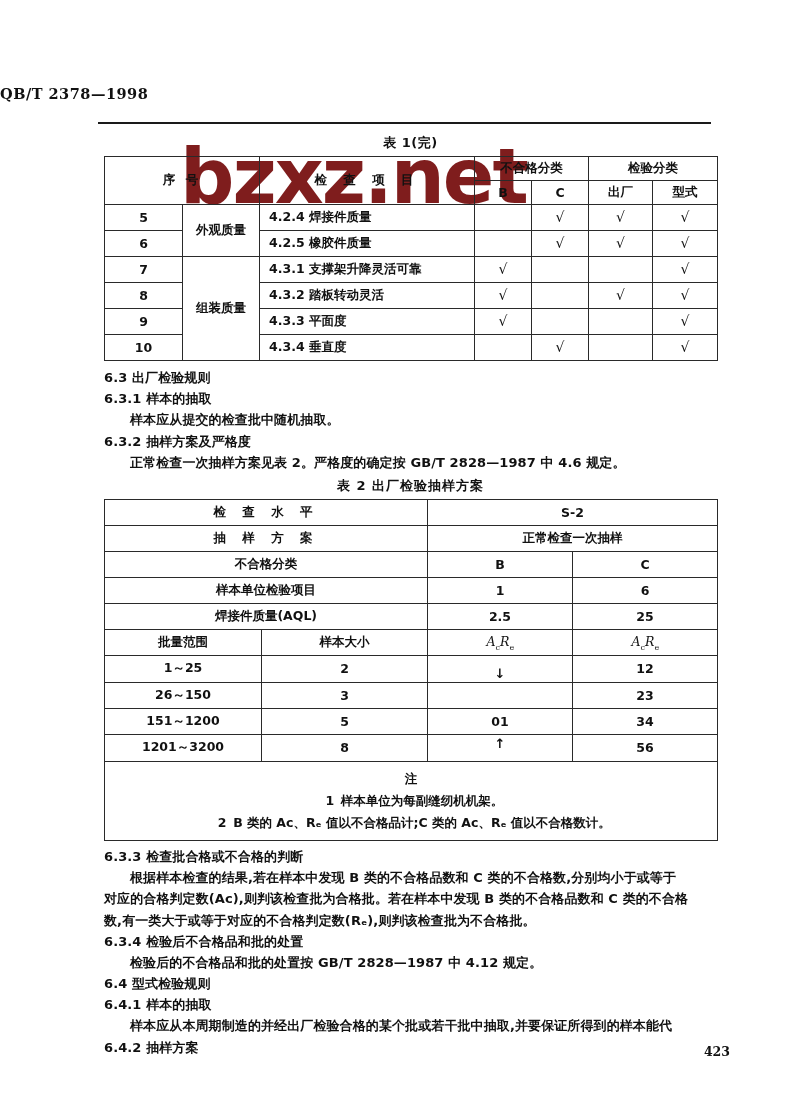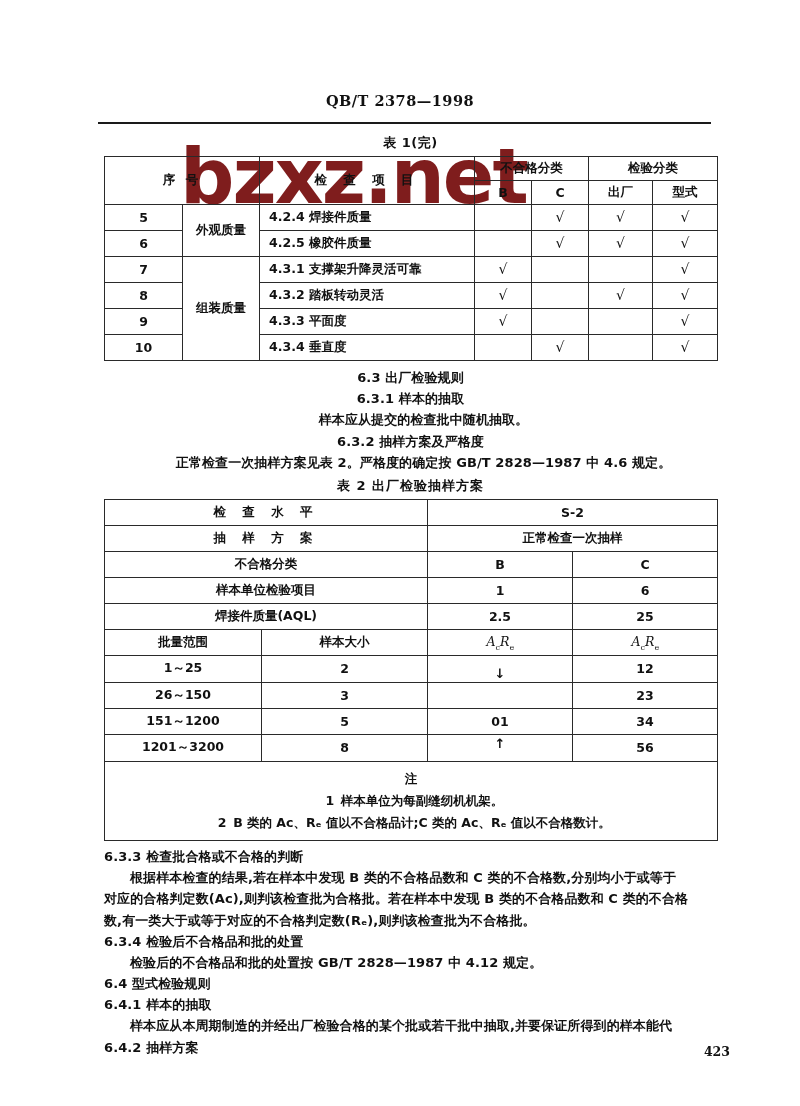--- a/index.html
+++ b/index.html
@@ -33,23 +33,23 @@
     color: #7f1d1d;
     line-height: 78px;
     z-index: 0;
     user-select: none;
     white-space: nowrap;
   }
   
   #runhead {
     position: absolute;
     left: 0;
-    top: 92px;
+    top: 85px;
     width: 800px;
-    text-align: center;
+    text-align: left;
     font-family: "DejaVu Serif", "Liberation Serif", serif;
     font-weight: 700;
     font-size: 14.5px;
     letter-spacing: 0.5px;
     z-index: 3;
   }
   #headrule {
     position: absolute;
     left: 98px;
     top: 122px;
@@ -264,21 +264,21 @@
           <td class="r1">10</td>
           <td class="r1 lft">4.3.4 垂直度</td>
           <td class="r1"><span class="chk"></span></td>
           <td class="r1"><span class="chk">√</span></td>
           <td class="r1"><span class="chk"></span></td>
           <td class="r1"><span class="chk">√</span></td>
         </tr>
       </tbody>
     </table>
 
-    <div class="para-block" style="margin-top:6px;text-align:center;">
+    <div class="para-block" style="margin-top:6px;">
       <p class="clause">6.3   出厂检验规则</p>
       <p class="clause">6.3.1   样本的抽取</p>
       <p class="body-p">样本应从提交的检查批中随机抽取。</p>
       <p class="clause">6.3.2   抽样方案及严格度</p>
       <p class="body-p">正常检查一次抽样方案见表 2。严格度的确定按 GB/T 2828—1987 中 4.6 规定。</p>
     </div>
 
     <div class="tbl-caption cap2">表 2   出厂检验抽样方案</div>
 
     <table class="doc">

